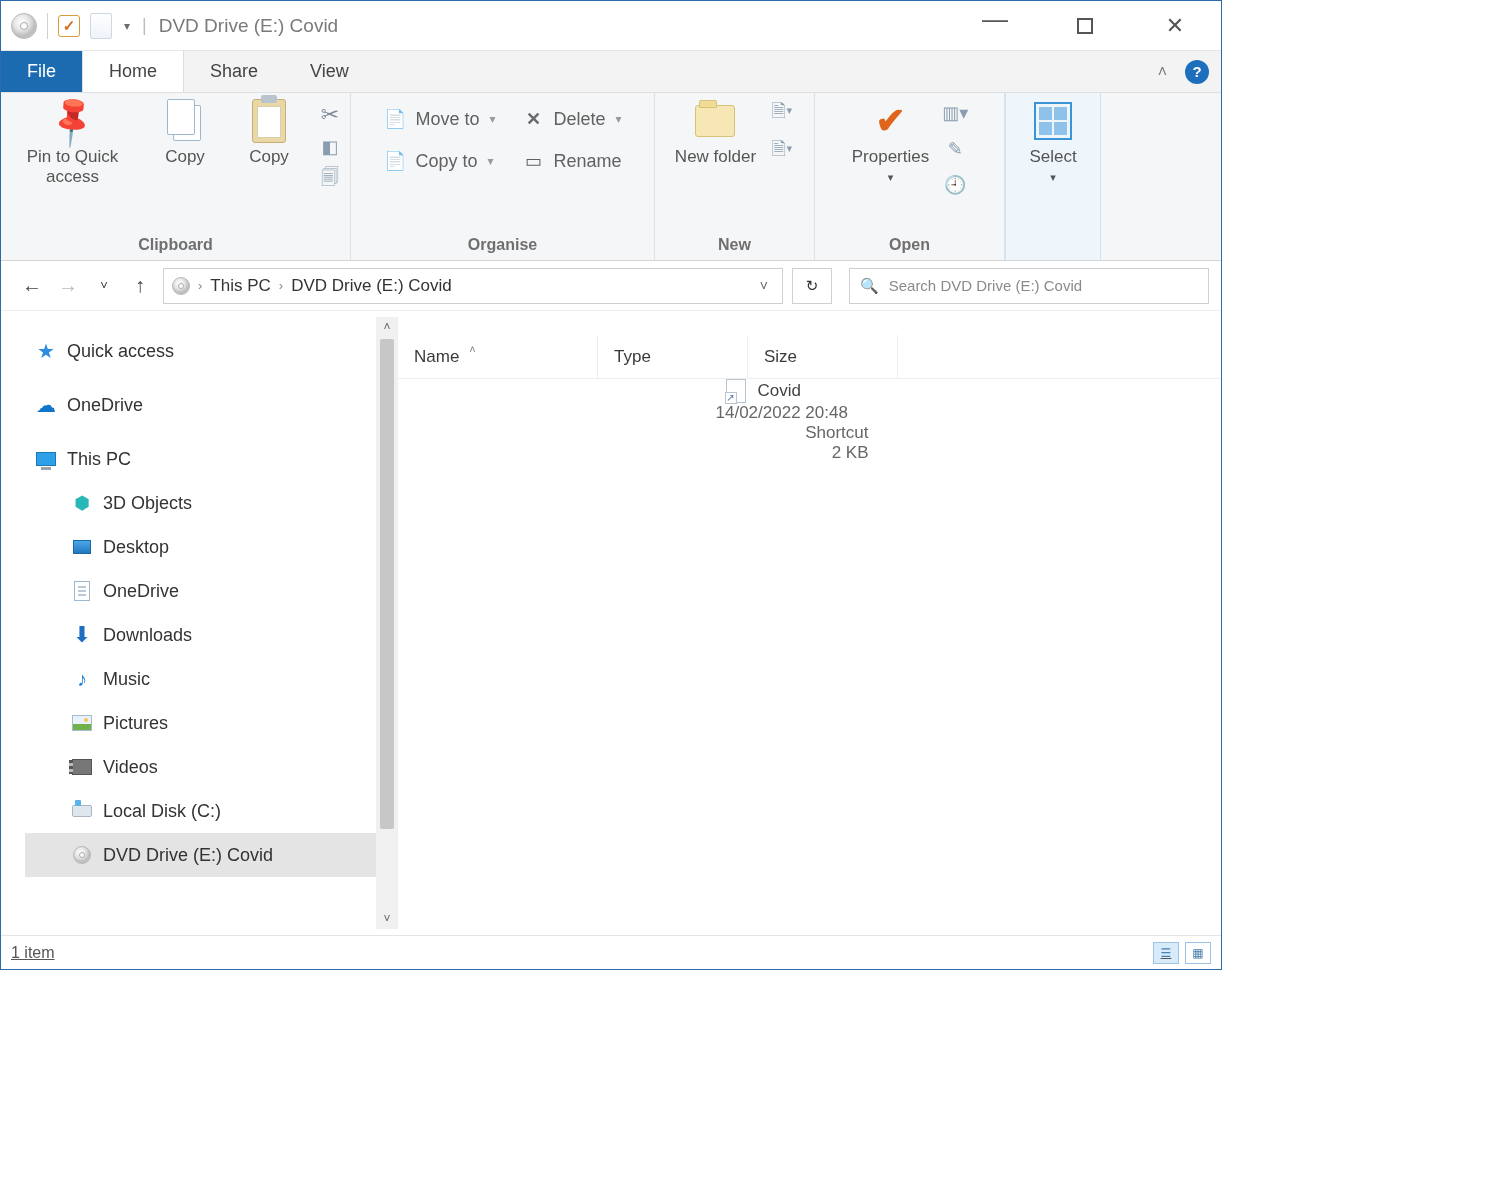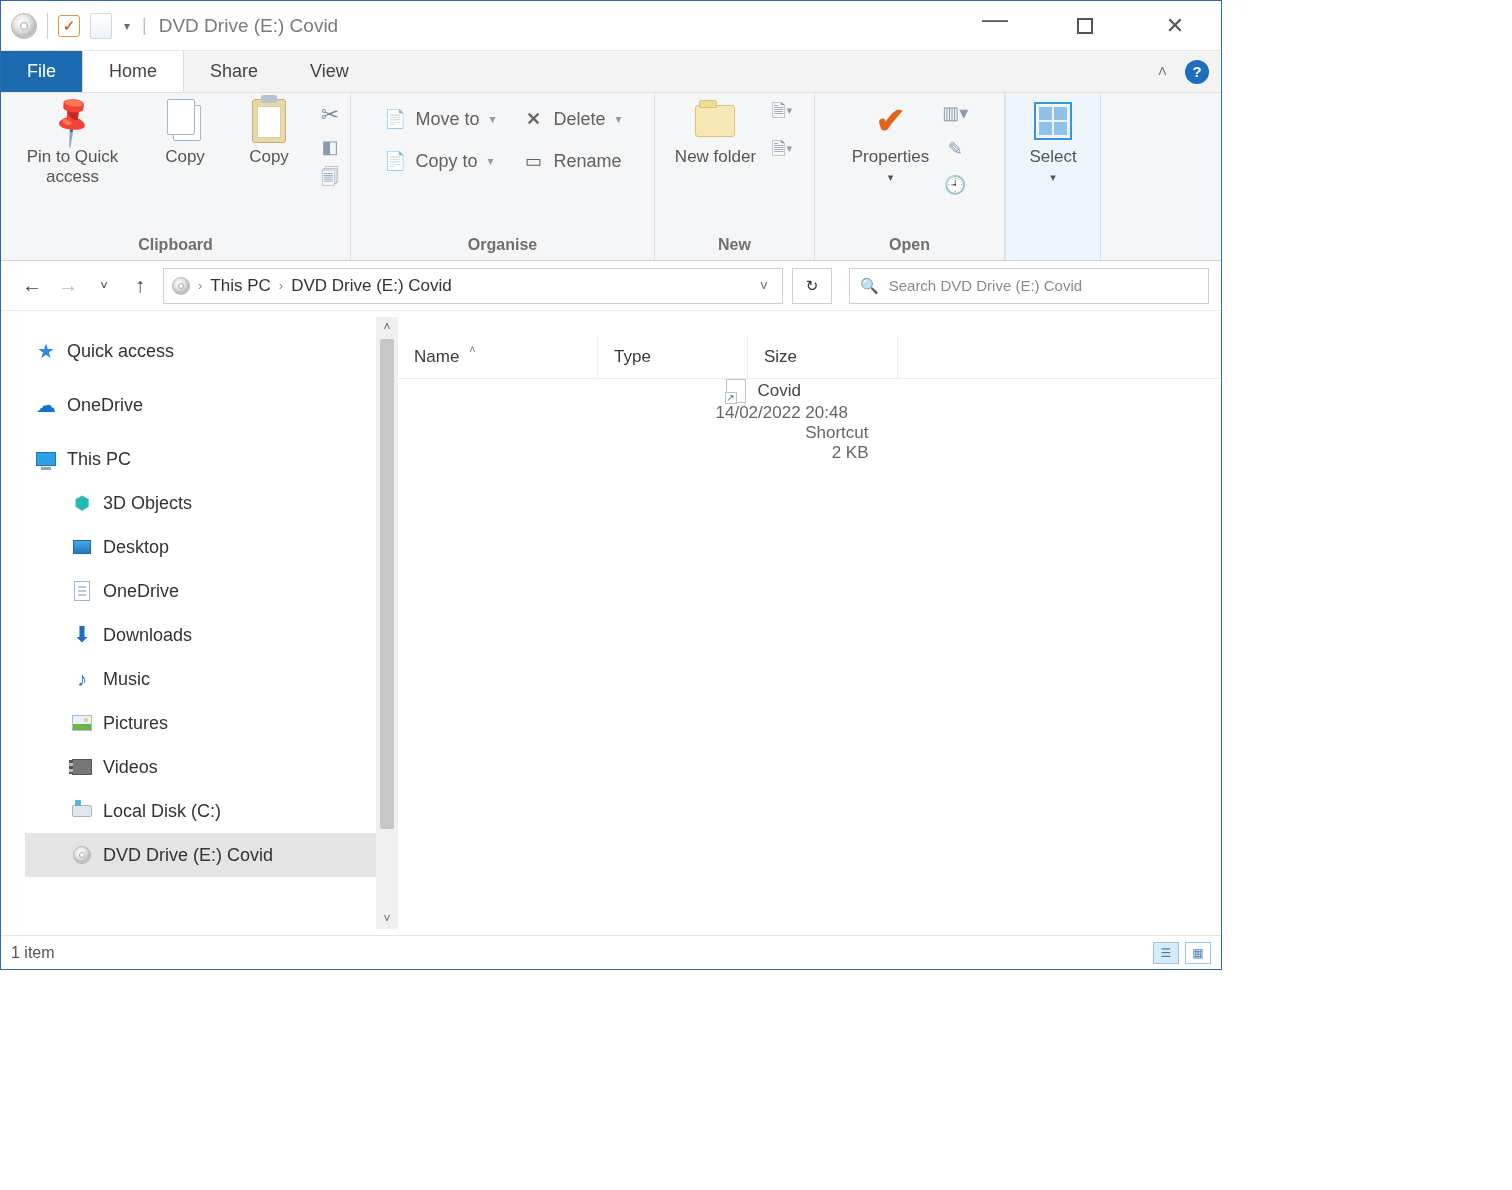--- a/index.html
+++ b/index.html
@@ -184,21 +184,21 @@
   .row { display:flex; height:46px; align-items:center; font-size:17px; color:#444;flex-direction:column; }
   .cell { padding:0 16px; }
   .cell.name { width:200px; display:flex; align-items:center; gap:12px;}
   .cell.date { width:220px; color:#666;}
   .cell.type { width:150px; color:#666;text-align:right;}
   .cell.size { width:150px; text-align:right; color:#666;}
   .shortcut-ico { width:20px; height:24px; background:#fff; border:1px solid #b8c4d0; position:relative;}
   .shortcut-ico::after{content:"↗";position:absolute;bottom:-2px;left:-2px;font-size:10px;background:#fff;border:1px solid #b8c4d0;width:10px;height:10px;line-height:10px;text-align:center;color:#3a6ea5;}
 
   
-  .statusbar { height:34px; border-top:1px solid #e4e4e4; display:flex; align-items:center; padding:0 10px; font-size:16px; color:#555;}
+  .statusbar { height:34px; border-top:1px solid #e4e4e4; display:flex; align-items:center; padding:0 10px; font-size:16px; color:#555;text-decoration:underline;}
   .status-right { margin-left:auto; display:flex; gap:6px;}
   .view-toggle { width:26px; height:22px; border:1px solid #9cc2e4; display:flex; align-items:center; justify-content:center; font-size:12px; color:#4a7fb0;}
   .view-toggle.active { background:#d7ebfb; }
 </style>
 </head>
 <body>
 
 <div class="window">
 
   <div class="titlebar">

